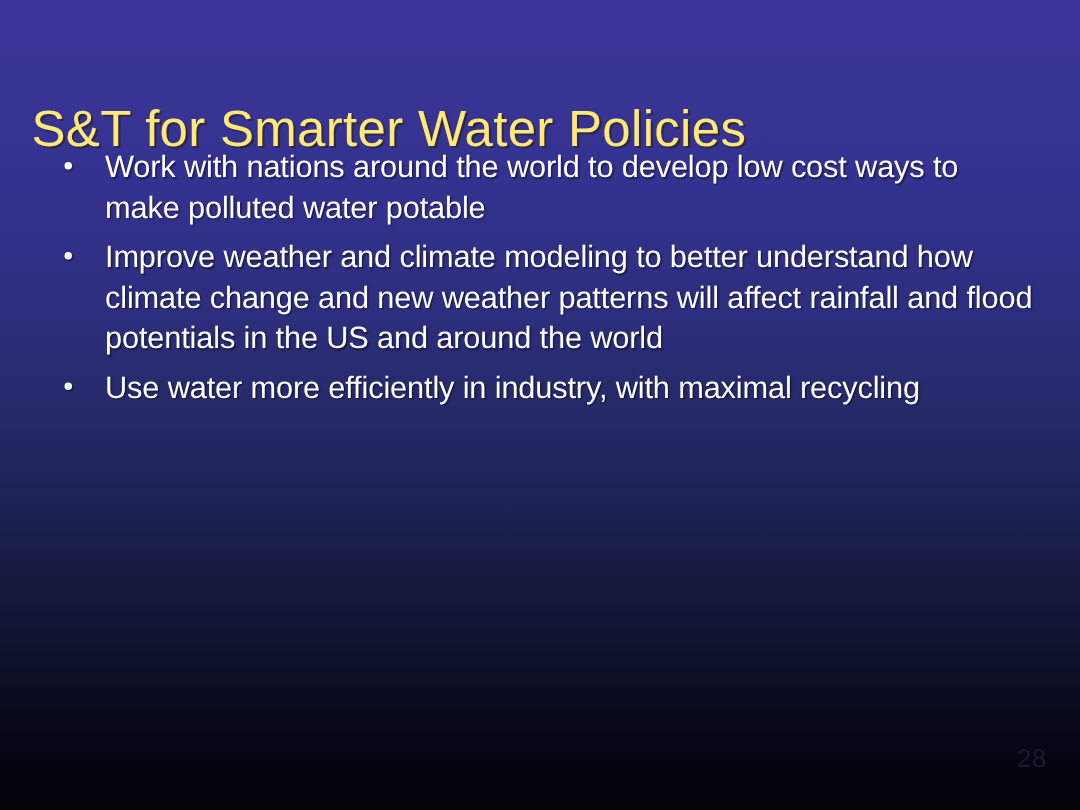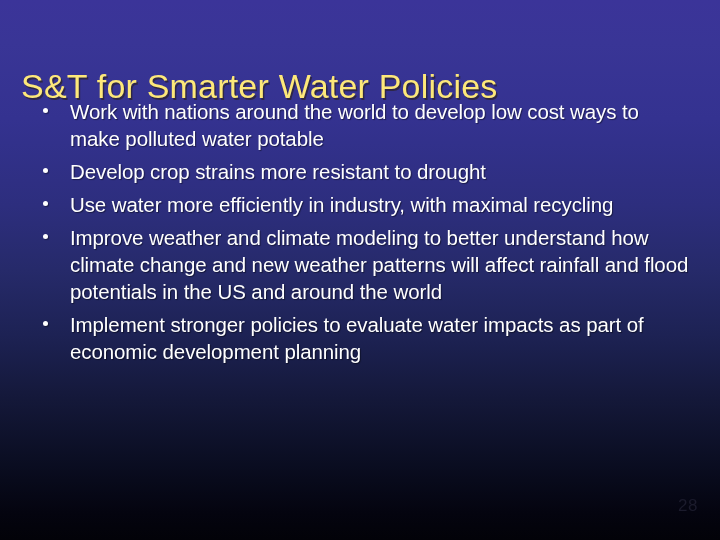--- a/index.html
+++ b/index.html
@@ -116,39 +116,31 @@
     <h1 class="slide-title">S&amp;T for Smarter Water Policies</h1>
   </div>
 
   <div class="body-list">
 
     <div class="bullet-item">
       <span class="bullet-dot"></span>
       <span class="bullet-text">Work with nations around the world to develop low cost ways to make polluted water potable</span>
     </div>
 
-    <div class="bullet-item">
-      <span class="bullet-dot"></span>
-      <span class="bullet-text">Develop crop strains more resistant to drought</span>
-    </div>
 
 
-
-    <div class="bullet-item">
-      <span class="bullet-dot"></span>
-      <span class="bullet-text">Use water more efficiently in industry, with maximal recycling</span>
-    </div>
 
     <div class="bullet-item">
       <span class="bullet-dot"></span>
       <span class="bullet-text">Improve weather and climate modeling to better understand how climate change and new weather patterns will affect rainfall and flood potentials in the US and around the world</span>
     </div>
 
     <div class="bullet-item">
       <span class="bullet-dot"></span>
-      <span class="bullet-text">Implement stronger policies to evaluate water impacts as part of economic development planning</span>
+      <span class="bullet-text">Use water more efficiently in industry, with maximal recycling</span>
     </div>
+
 
   </div>
 
   <div class="page-number">28</div>
 
 </div>
 
 </body></html>

